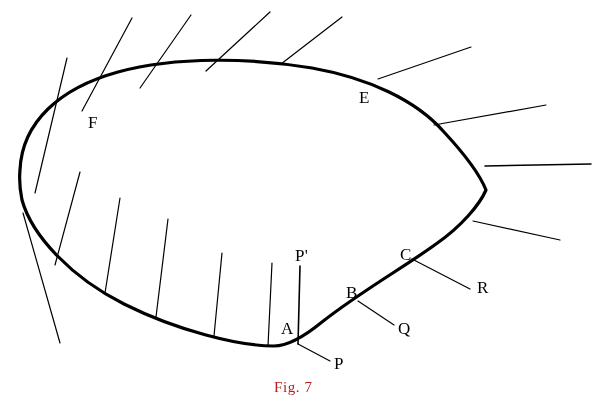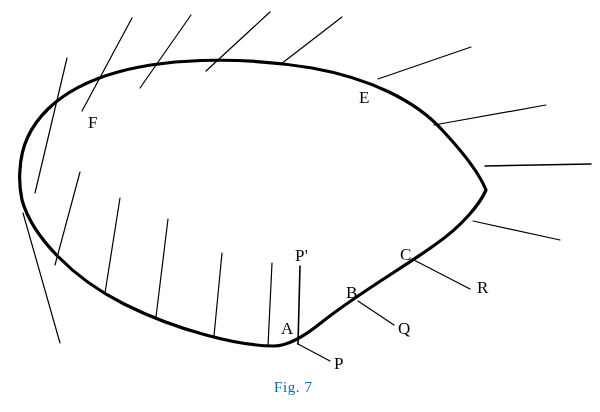--- a/index.html
+++ b/index.html
@@ -34,21 +34,21 @@
     font-size: 17px;
     color: #000000;
     line-height: 1;
     white-space: nowrap;
     letter-spacing: 0.2px;
   }
   .caption {
     position: absolute;
     font-family: "Liberation Serif", serif;
     font-size: 15px;
-    color: #0369a1;
+    color: #b91c1c;
     letter-spacing: 0.6px;
     white-space: nowrap;
   }
 </style>
 </head>
 <body>
 
 <div id="figure-root" style="background: rgb(255, 255, 255);">
 
   <svg id="figure-svg" viewBox="0 0 600 412">

